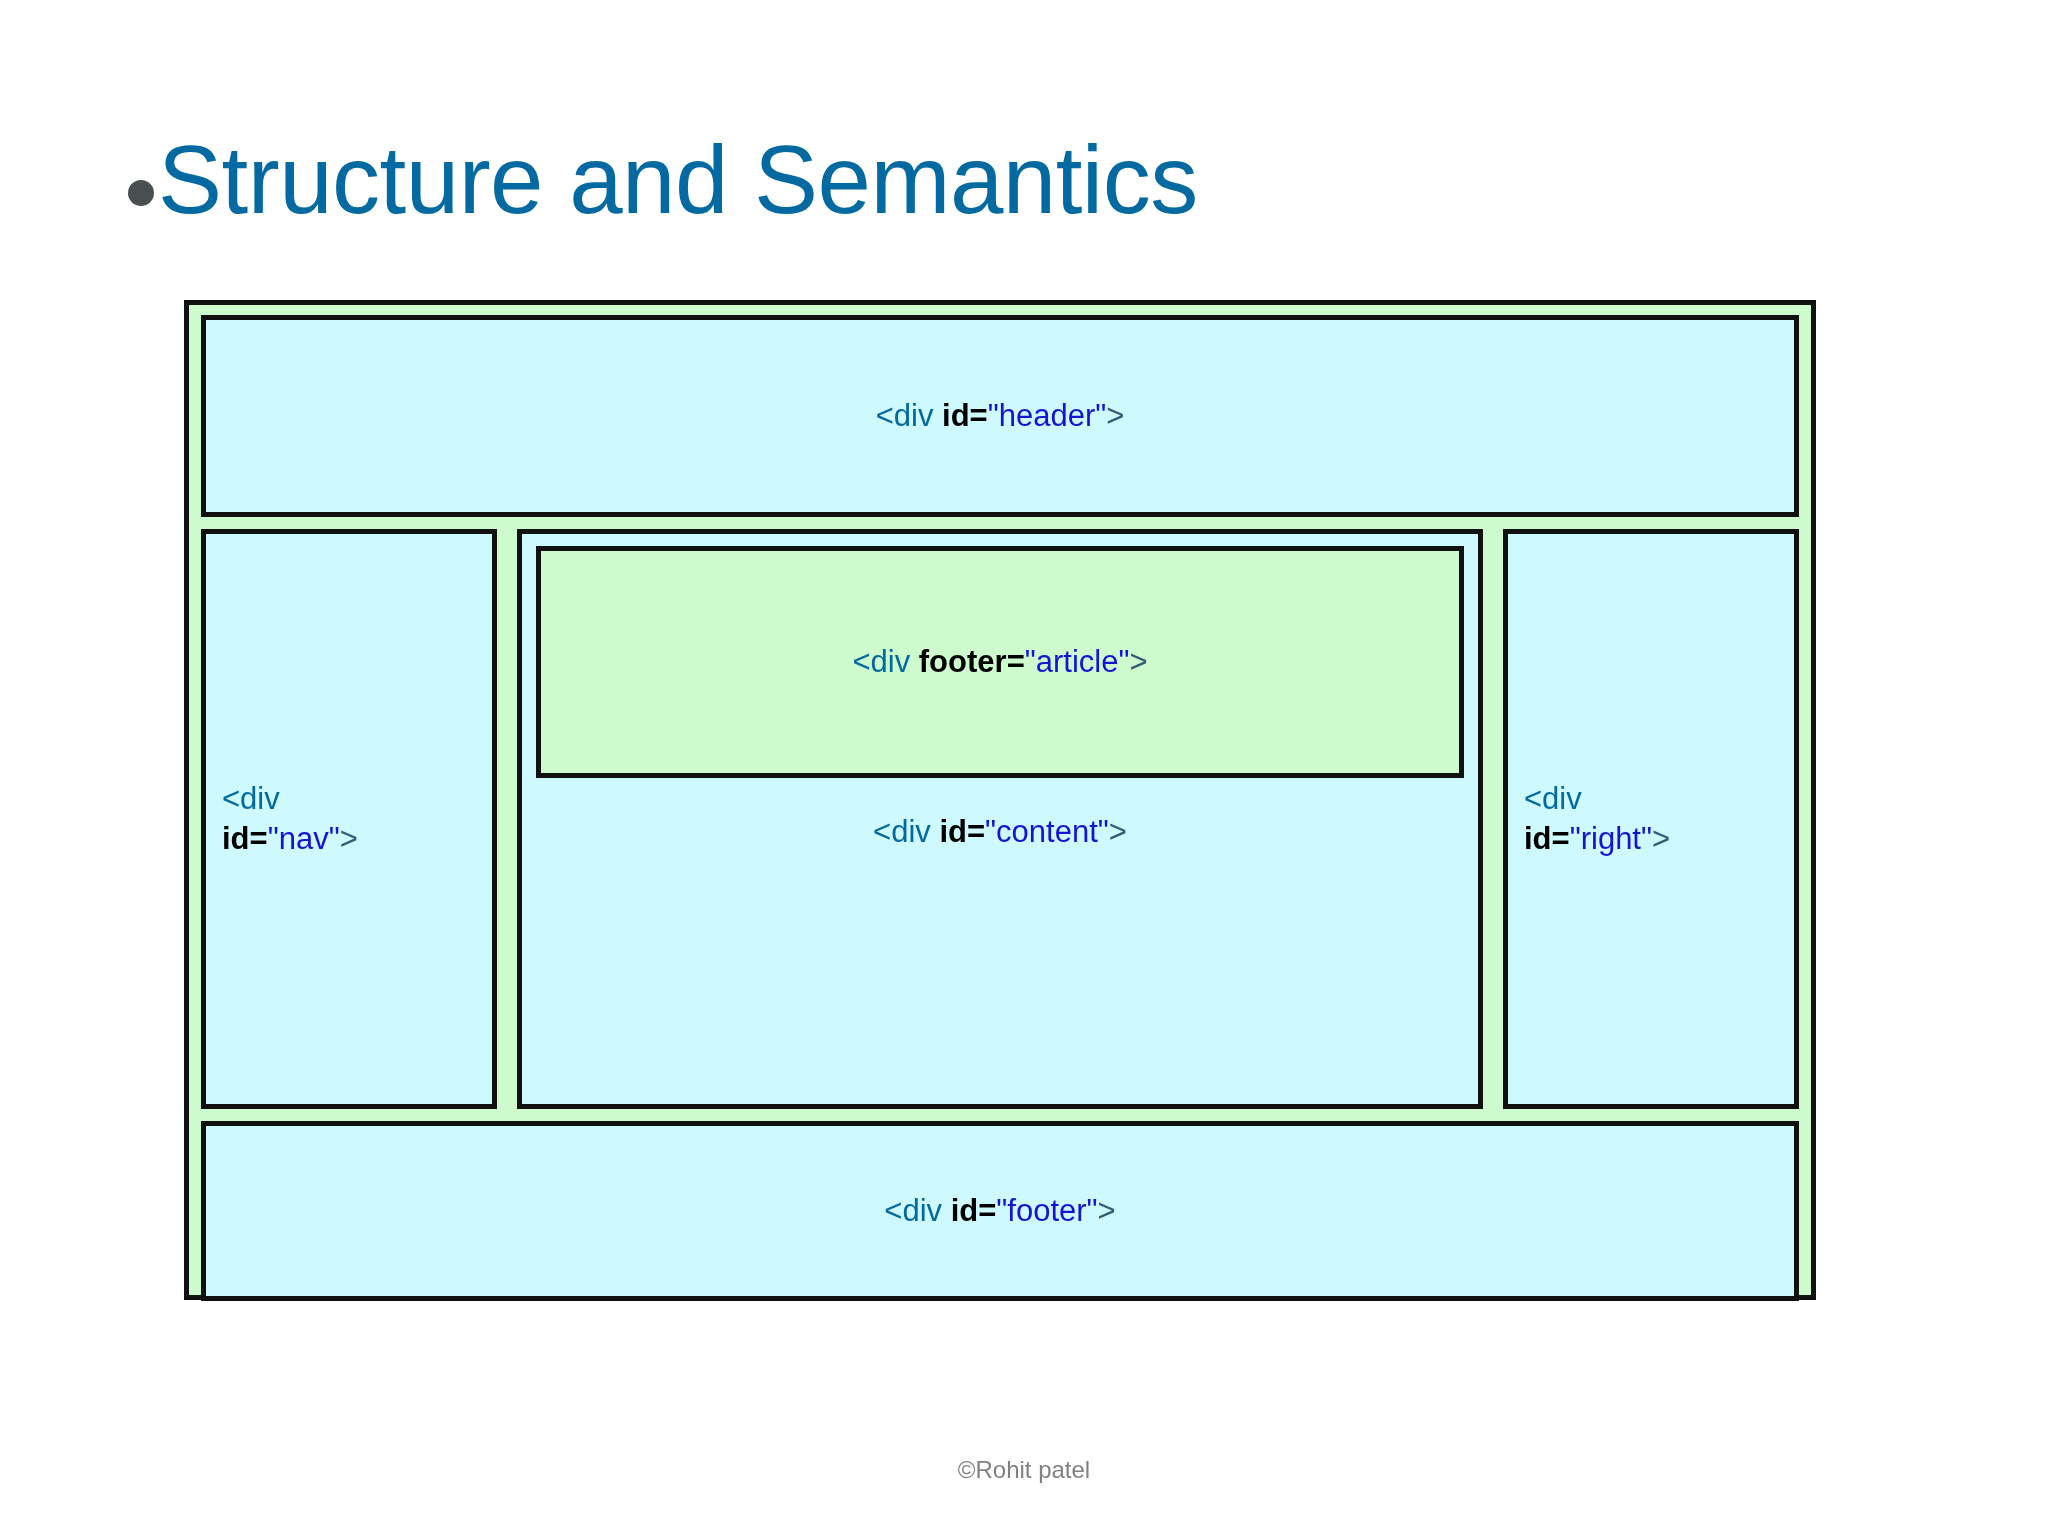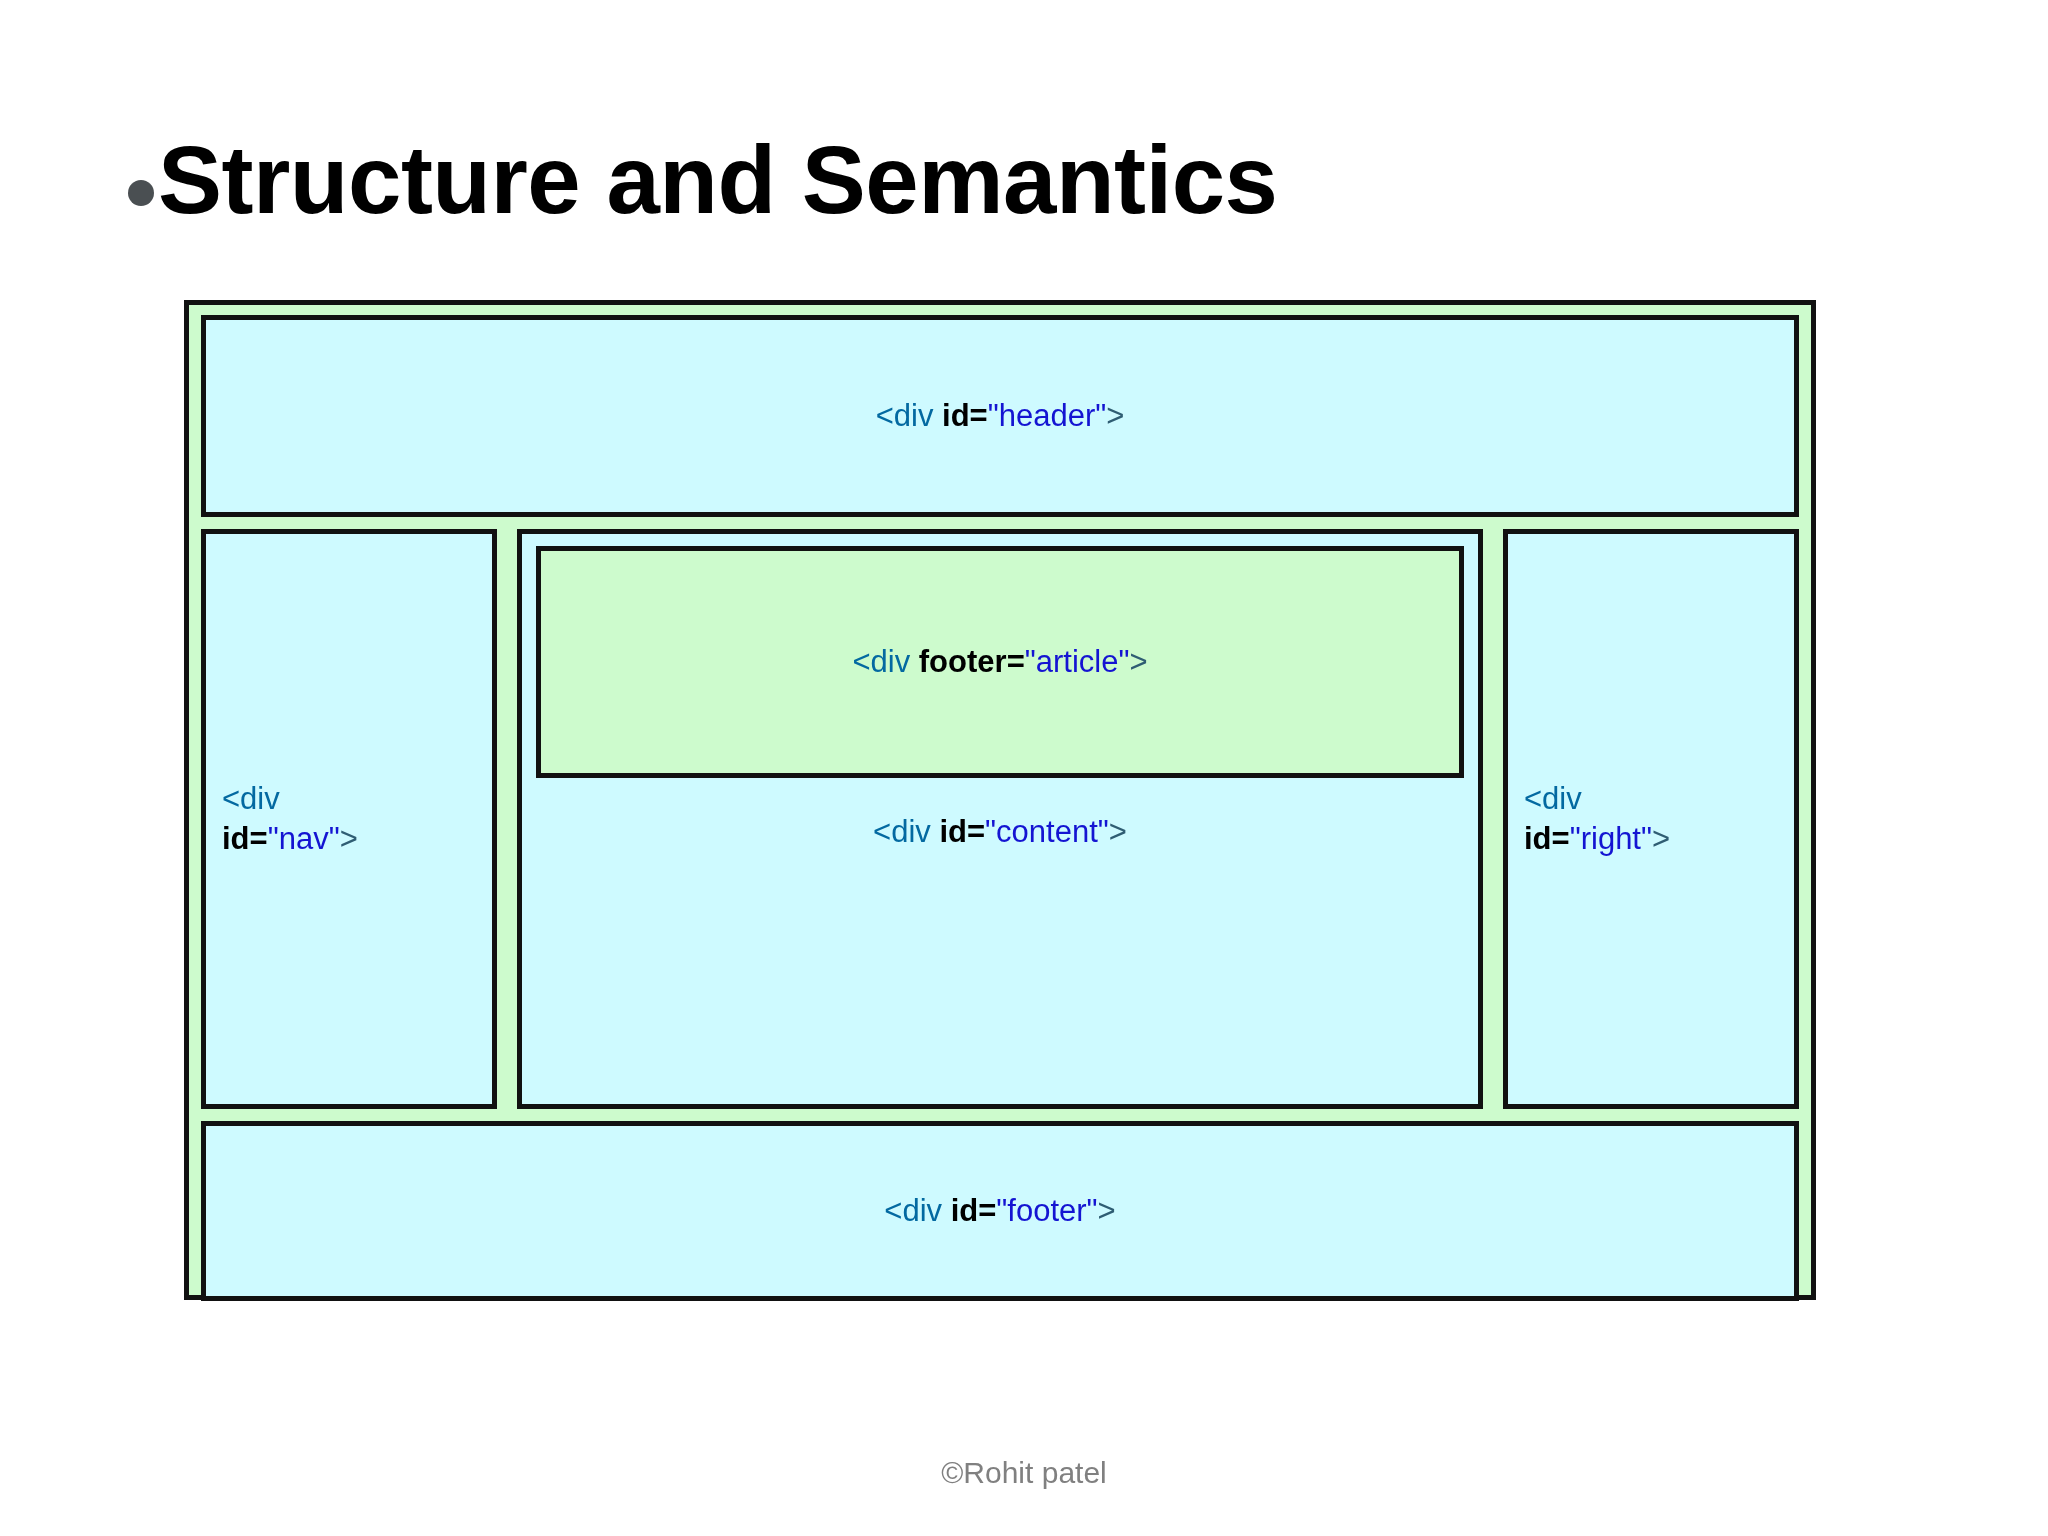--- a/index.html
+++ b/index.html
@@ -29,22 +29,22 @@
     height: 26px;
     border-radius: 50%;
     background: #4a4f52;
     margin-top: 52px;
     margin-right: 4px;
     flex: none;
   }
   .title-text {
     font-size: 96px;
     line-height: 1.08;
-    color: #000000;
-    font-weight: 700;
+    color: #0369a1;
+    font-weight: 400;
     letter-spacing: -0.5px;
   }
 
   
   .diagram {
     position: absolute;
     left: 184px;
     top: 300px;
     width: 1632px;
     height: 1000px;
@@ -148,21 +148,21 @@
   .tok-val   { color: #1414d2; }
   .code-line { display: block; white-space: nowrap; }
 
   
   .attribution {
     position: absolute;
     left: 0;
     right: 0;
     top: 1456px;
     text-align: center;
-    font-size: 30px;
+    font-size: 24px;
     color: #808080;
     font-family: "Liberation Sans", sans-serif;
   }
 </style>
 </head>
 <body>
 
 <div class="slide-title">
   <span class="title-bullet"></span>
   <span class="title-text">Structure and Semantics</span>

